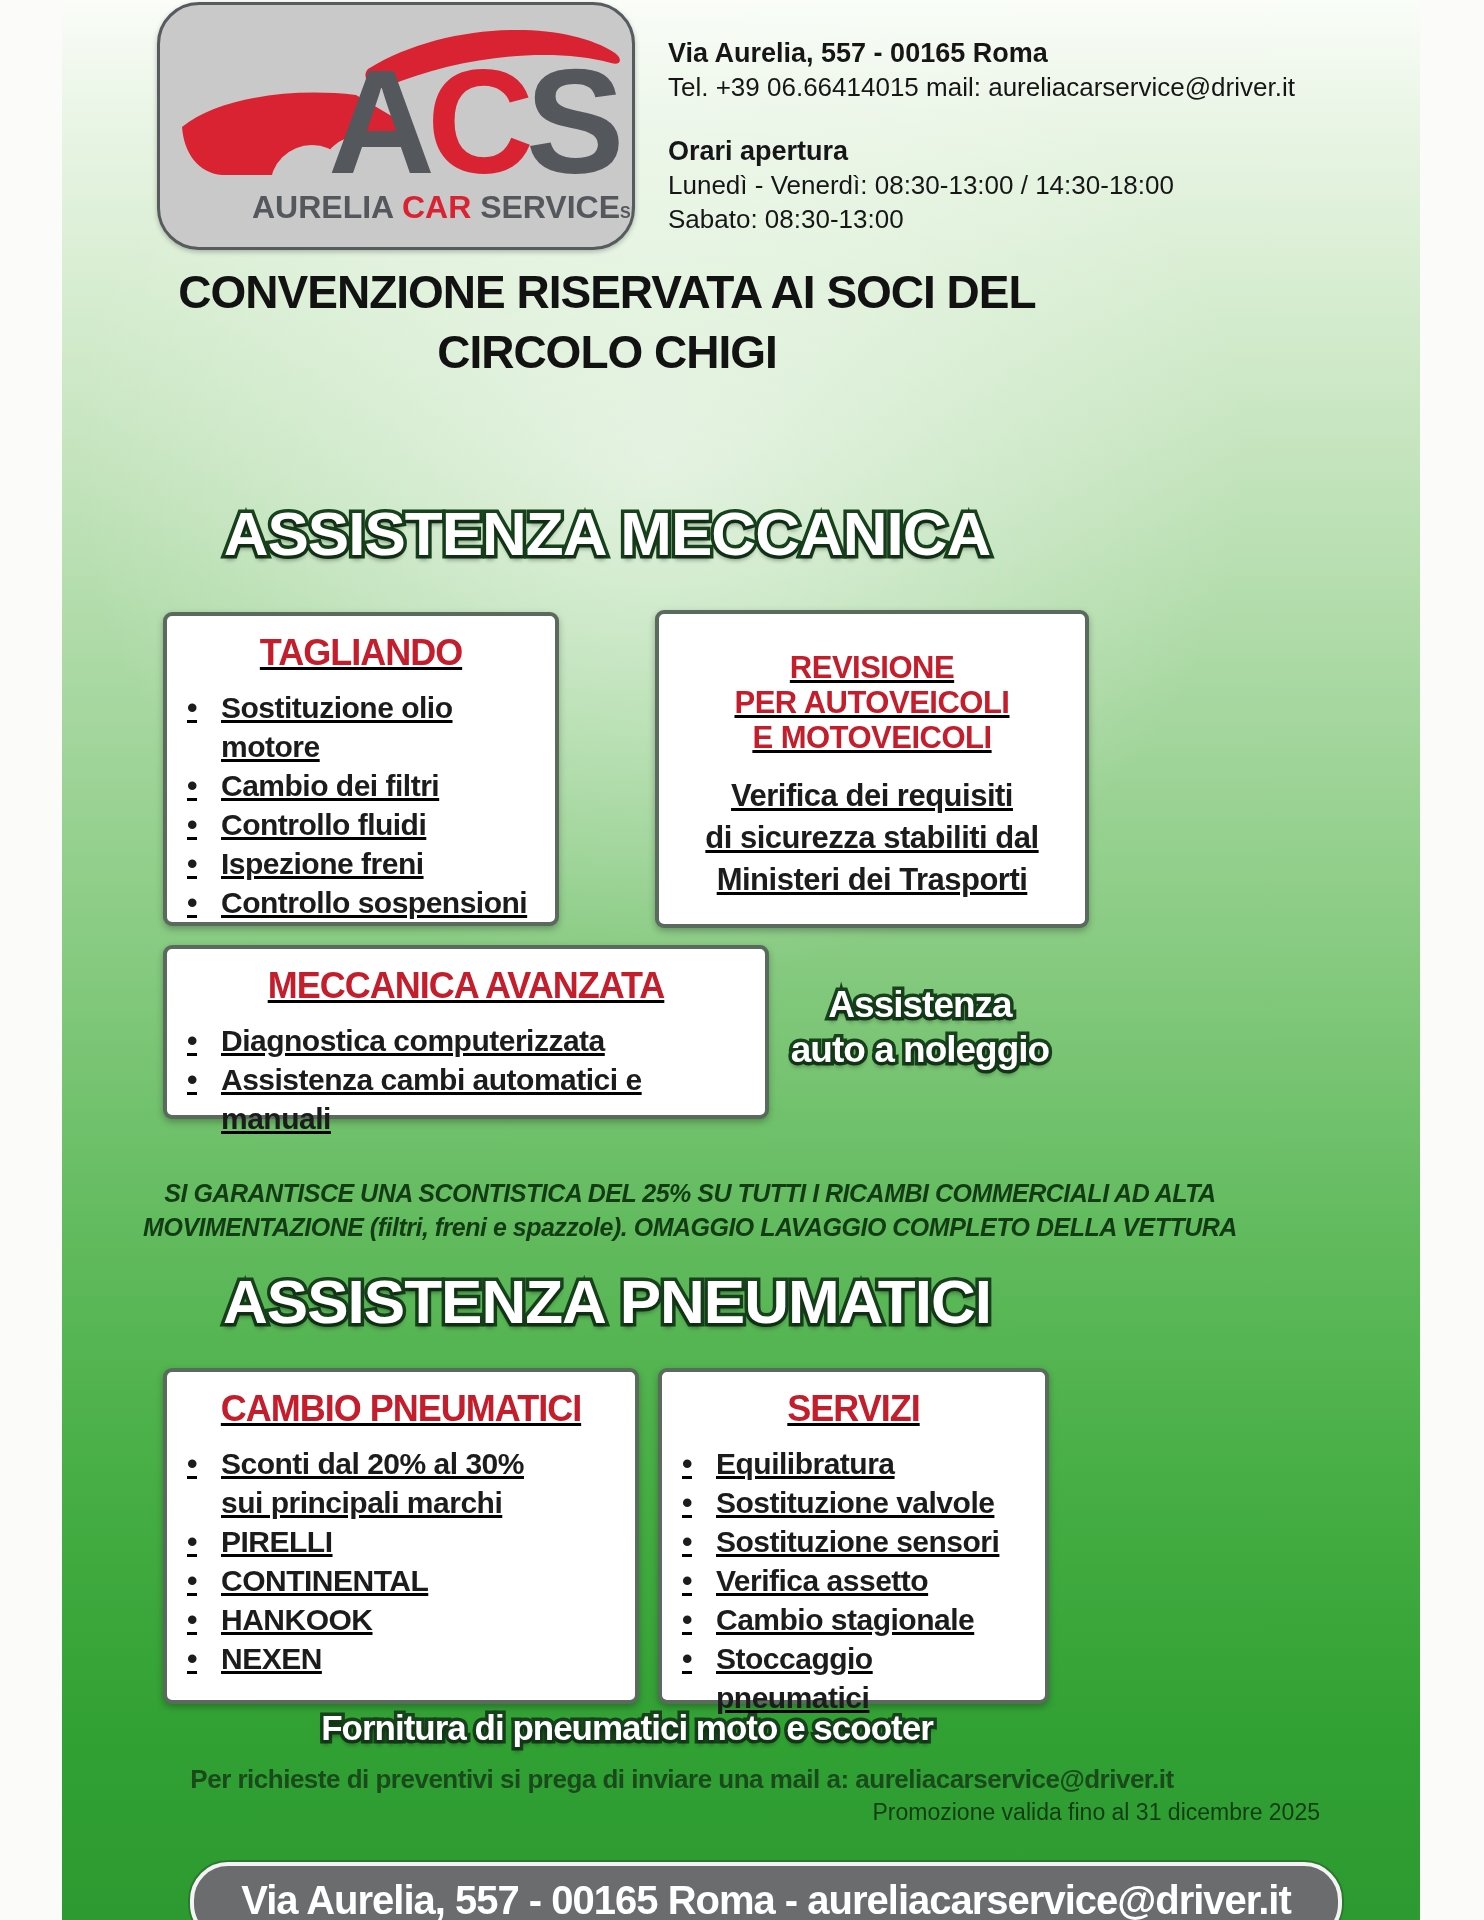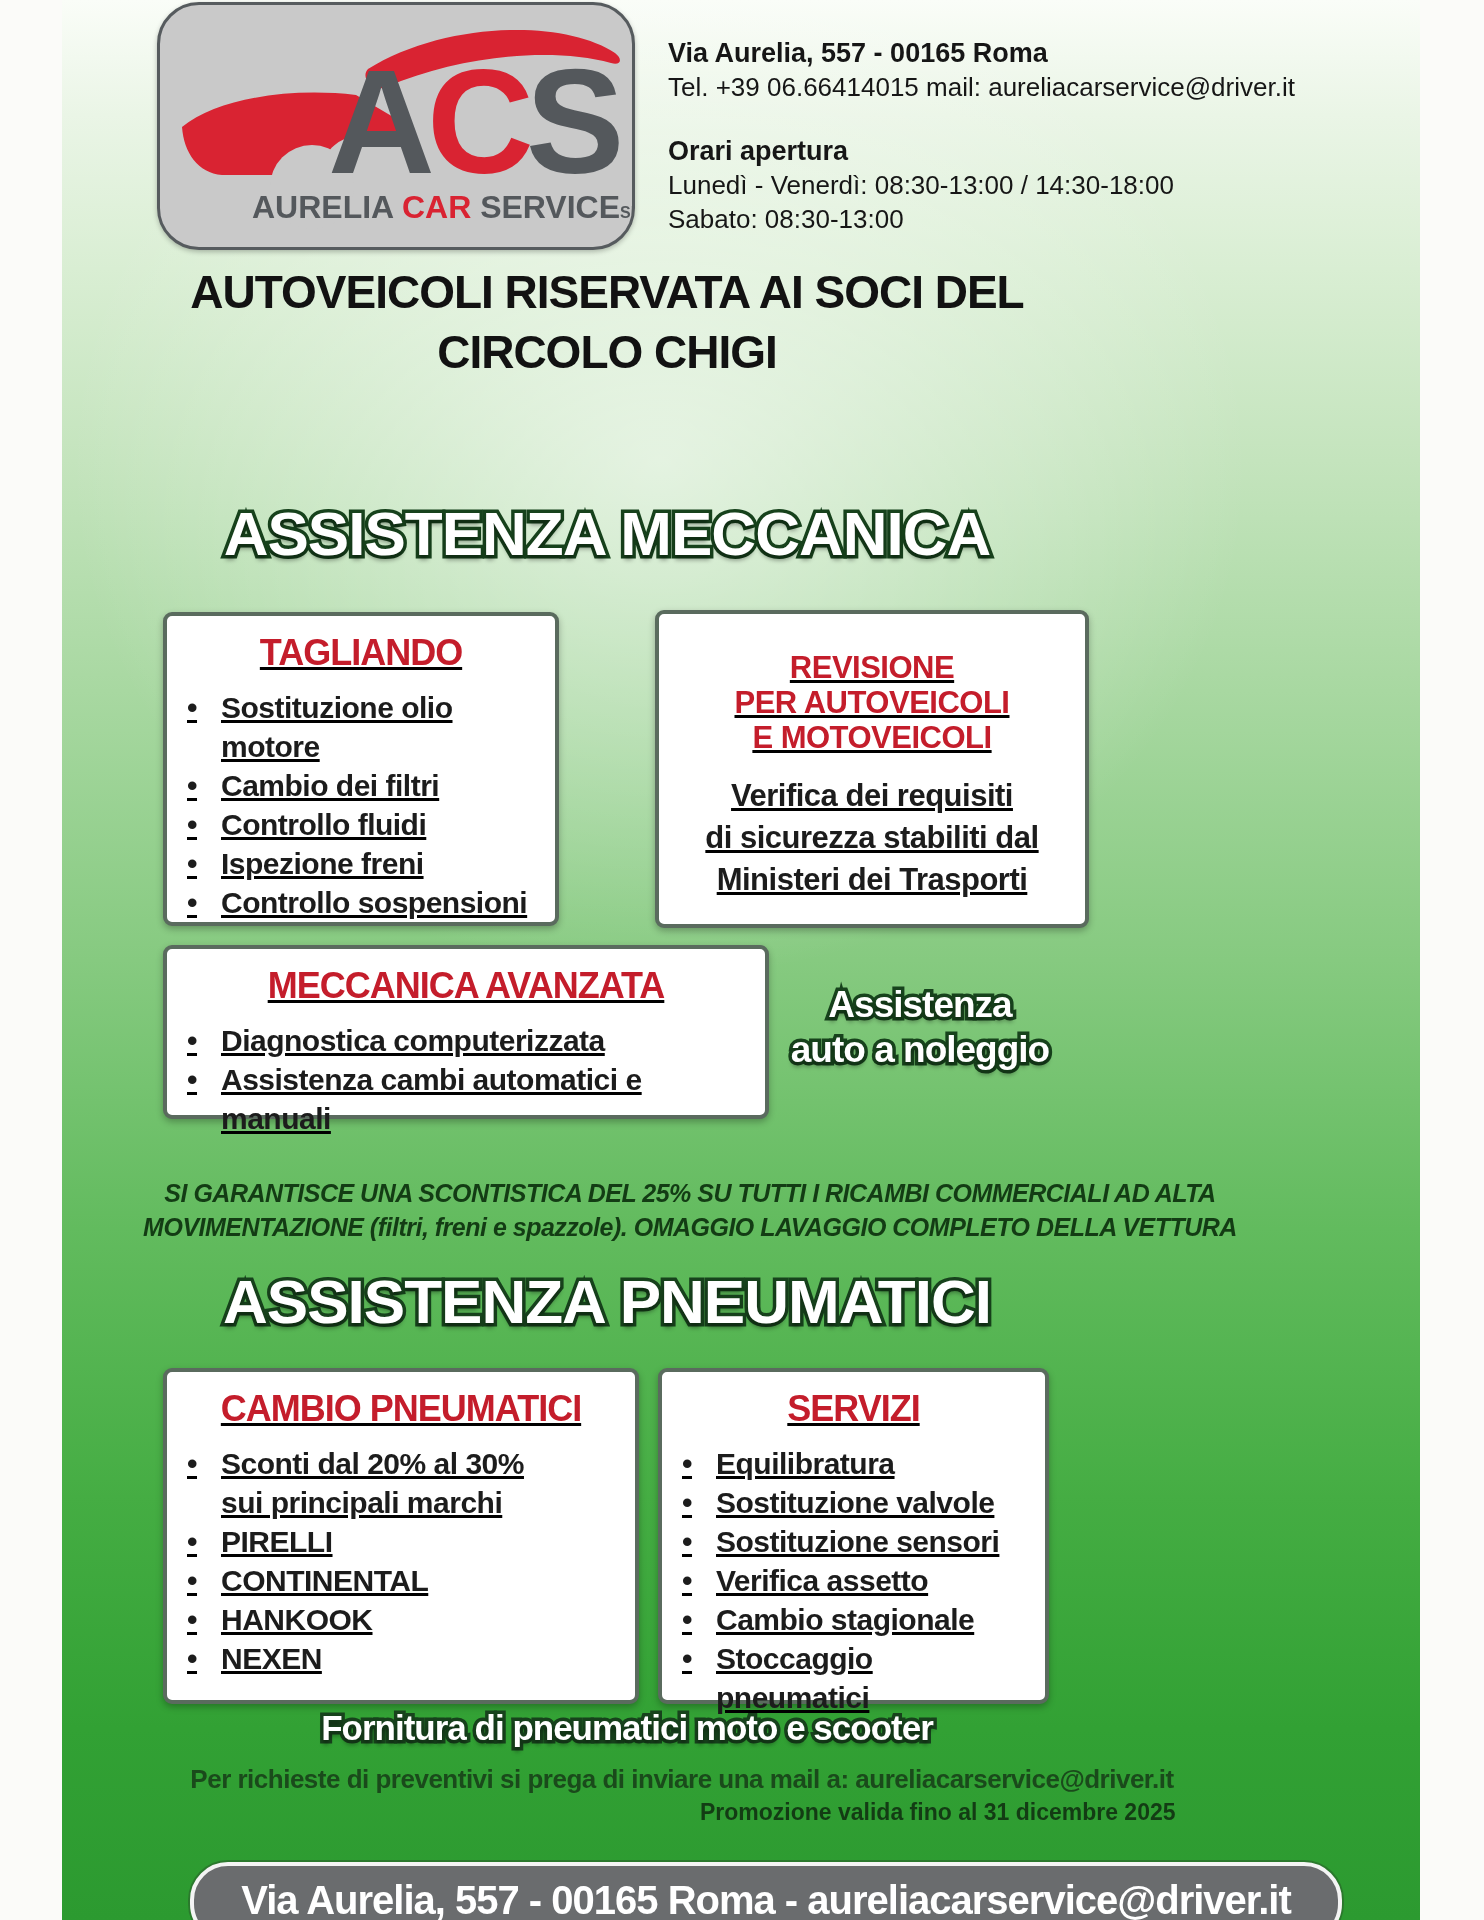--- a/index.html
+++ b/index.html
@@ -87,21 +87,21 @@
   }
 
   .quote-note {
     position: absolute; left: 60px; top: 1764px; width: 1240px;
     text-align: center; font-weight: bold; color: #1a4a1b;
     font-size: 26px; letter-spacing: -0.5px;
   }
 
   .promo-note {
     position: absolute; left: 700px; top: 1799px; width: 620px;
-    color: #133c14; font-weight: 700; font-size: 23px;
+    text-align: right; color: #133c14; font-weight: 400; font-size: 23px;
   }
 
   .footer-bar {
     position: absolute; left: 190px; top: 1862px; width: 1152px; height: 80px;
     background: #6a6c6e; border: 4px solid #f4f4f4; border-radius: 38px;
     box-shadow: 0 0 0 2px rgba(40,70,40,0.4);
     display: flex; align-items: flex-start; justify-content: center;
   }
   .footer-bar .bar-text {
     margin-top: 12px; color: #ffffff; font-weight: bold; font-size: 40px; letter-spacing: -1px;
@@ -133,21 +133,21 @@
   <div class="header-info" style="left:606px;">
     <div class="bold-line">Via Aurelia, 557 - 00165 Roma</div>
     <div>Tel. +39 06.66414015  mail: aureliacarservice@driver.it</div>
     <div class="gap"></div>
     <div class="bold-line">Orari apertura</div>
     <div>Lunedì - Venerdì: 08:30-13:00 / 14:30-18:00</div>
     <div>Sabato: 08:30-13:00</div>
   </div>
 
   <div class="main-title" style="left:75px;">
-    <div>AUTOVEICOLI RISERVATA AI SOCI  DEL</div>
+    <div>CONVENZIONE RISERVATA AI SOCI  DEL</div>
     <div>CIRCOLO CHIGI</div>
   </div>
 
   <div class="section-heading heading-meccanica outline-heading" style="left:75px;">ASSISTENZA MECCANICA</div>
 
   <div class="card card-tagliando" style="left:101px;">
     <div class="card-title">TAGLIANDO</div>
     <ul>
       <li>
           <span class="dot"></span>

